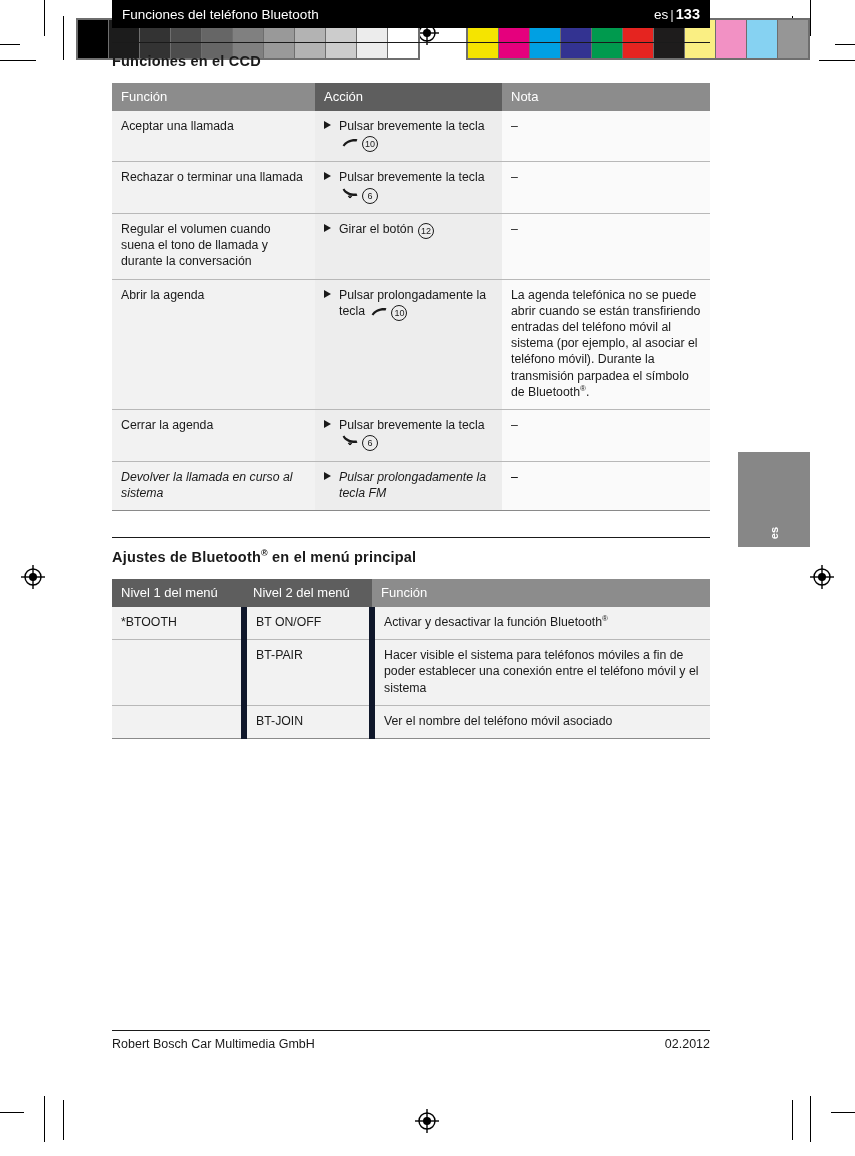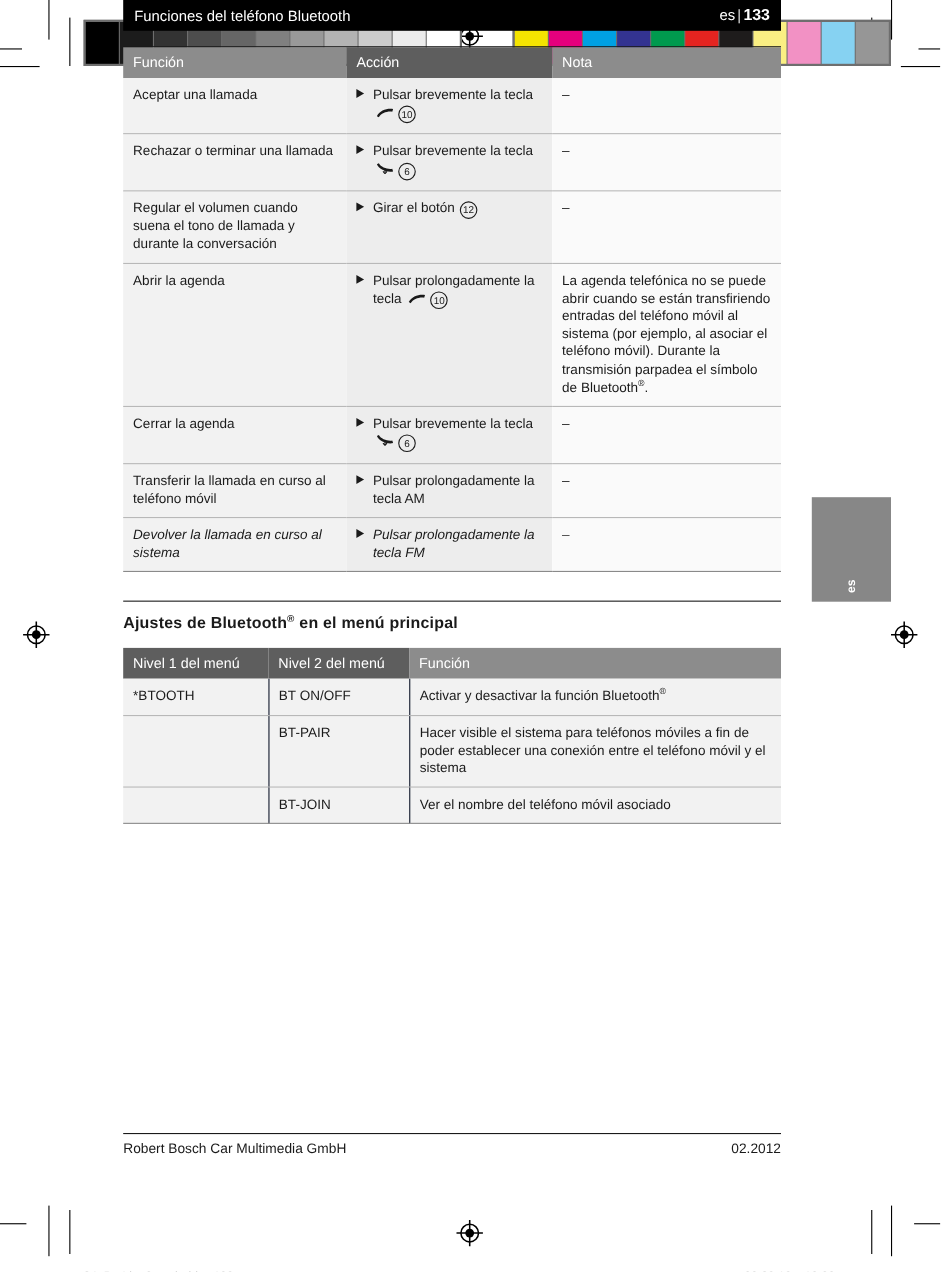--- a/index.html
+++ b/index.html
@@ -121,21 +121,21 @@
   .t1 th.c3 { background: #8c8c8c; }
   .t1 td.c1 { background: #f2f2f2; }
   .t1 td.c2 { background: #ededed; }
   .t1 td.c3 { background: #fafafa; }
   .t1 tr.last td { border-bottom: 1px solid #8a8a8a; font-style: italic; }
 
   
   .t2 th.c1 { background: #5e5e5e; }
   .t2 th.c2 { background: #5e5e5e; }
   .t2 th.c3 { background: #8c8c8c; }
-  .t2 td { background: #f2f2f2; border-right: 1px solid #0f172a; }
+  .t2 td { background: #f2f2f2; border-right: 6px solid #0f172a; }
   .t2 td.c3 { border-right: none; }
   .t2 tr.last td { border-bottom: 1px solid #8a8a8a; }
 
   .action-cell { display: flex; gap: 8px; }
   .tri {
     flex: 0 0 auto;
     margin-top: 3px;
     width: 0; height: 0;
     border-left: 7px solid #1a1a1a;
     border-top: 4.5px solid transparent;
@@ -276,20 +276,21 @@
 
     <div class="runhead">
       <span>Funciones del teléfono Bluetooth</span>
       <span class="rh-right">
         <span>es</span><span class="sep">|</span><span class="pg">133</span>
       </span>
     </div>
 
     <div class="rule"></div>
 
+    <h2 class="section-title">Funciones en el CCD</h2>
 
     <table class="tbl t1">
       <colgroup>
           <col style="width:203px">
           <col style="width:187px">
           <col style="width:208px">
         </colgroup>
       <thead>
         <tr>
           <th class="c1">Función</th>
@@ -351,30 +352,20 @@
               <span class="action-cell">
                 <span class="tri"></span>
                 <span class="action-text">Pulsar brevemente la tecla <span class="icon-inline"><svg width="18" height="14" viewBox="0 0 18 14">
                       <path d="M1.6 3.4 C4 8.8 12 11 16.4 9.8 L15.6 7.4 C11.6 8.2 5.4 6.2 3.4 2.4 Z" fill="#1a1a1a"></path>
                       <path d="M9 7.2 L9 10.4 M9 11.8 L7.2 9.8 M9 11.8 L10.8 9.8" stroke="#1a1a1a" stroke-width="1.1" fill="none"></path>
                     </svg></span><span class="num-circle">6</span></span>
               </span>
             </td>
             <td class="c3">–</td>
           </tr>
-          <tr>
-            <td class="c1">Transferir la llamada en curso al teléfono móvil</td>
-            <td class="c2">
-              <span class="action-cell">
-                <span class="tri"></span>
-                <span class="action-text">Pulsar prolongadamente la tecla AM</span>
-              </span>
-            </td>
-            <td class="c3">–</td>
-          </tr>
           <tr class="last">
             <td class="c1">Devolver la llamada en curso al sistema</td>
             <td class="c2">
               <span class="action-cell">
                 <span class="tri"></span>
                 <span class="action-text">Pulsar prolongadamente la tecla FM</span>
               </span>
             </td>
             <td class="c3">–</td>
           </tr>

